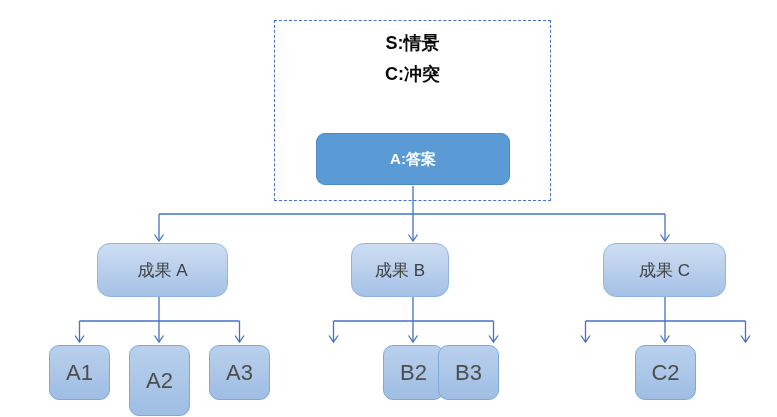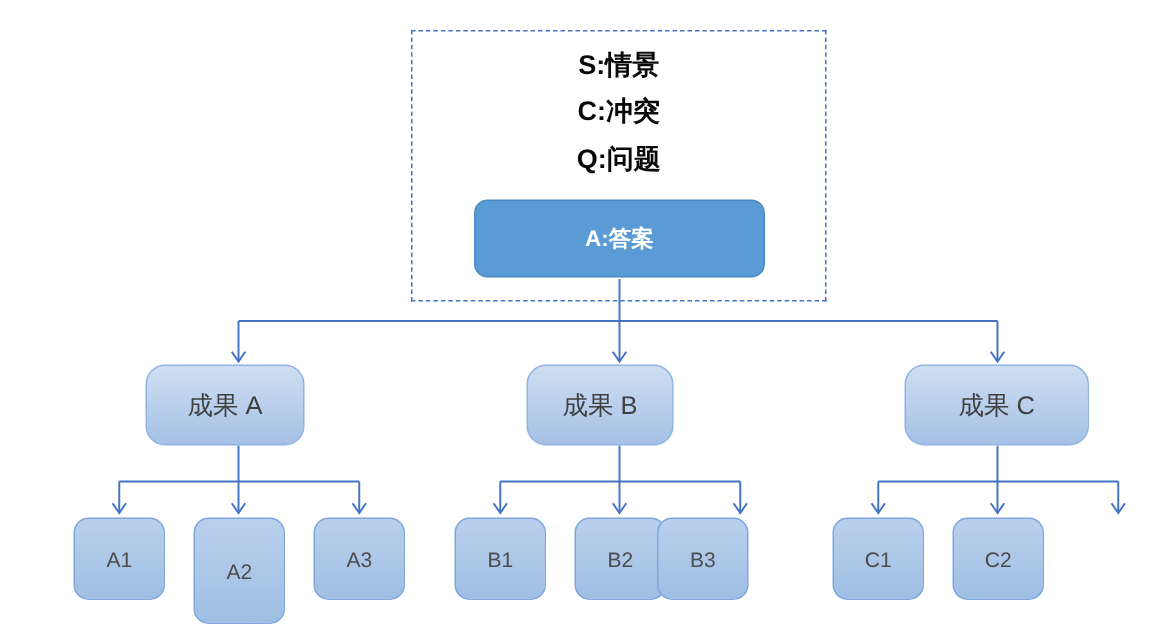--- a/index.html
+++ b/index.html
@@ -56,21 +56,21 @@
     border: 1px solid #8FB4E3;
     border-radius: 13px;
     color: #404040;
     font-size: 17px;
   }
   .leaf {
     background: linear-gradient(180deg, #BAD0ED 0%, #9EBEE3 100%);
     border: 1px solid #7EA7DC;
     border-radius: 10px;
     color: #4D4D4D;
-    font-size: 14px;
+    font-size: 22px;
   }
 </style>
 </head>
 <body>
 
 <div class="stage">
 
   <svg class="connectors" width="777" height="417" viewBox="0 0 777 417" aria-hidden="true">
 
     <path d="M385,186 V241 M131,214 H637 M131,214 V241 M637,214 V241"></path>
@@ -91,32 +91,29 @@
       M461,335.5 L465.5,342 L470,335.5
       M553,335.5 L557.5,342 L562,335.5
       M632.5,335.5 L637,342 L641.5,335.5
       M713,335.5 L717.5,342 L722,335.5"></path>
   </svg>
 
   <div class="box scqa-frame" style="left:246px; top:20px; width:277px; height:181px;"></div>
 
   <div class="scqa-line" style="top:32px;">S:情景</div>
   <div class="scqa-line" style="top:63px;">C:冲突</div>
-  <div class="scqa-line" style="top:95px;">Q:问题</div>
 
   <div class="box answer" style="left:288px; top:133px; width:194px; height:52px;">A:答案</div>
 
-  <div class="box result" style="left:69px;  top:243px; width:106px; height:54px;">成果 A</div>
+  <div class="box result" style="left:69px;  top:243px; width:131px; height:54px;">成果 A</div>
   <div class="box result" style="left:323px; top:243px; width:98px; height:54px;">成果 B</div>
   <div class="box result" style="left:575px; top:243px; width:123px; height:54px;">成果 C</div>
 
   <div class="box leaf" style="left:21px;  top:345px; width:61px; height:55px;">A1</div>
   <div class="box leaf" style="left:101px; top:345px; width:61px; height:71px;">A2</div>
   <div class="box leaf" style="left:181px; top:345px; width:61px; height:55px;">A3</div>
 
-  <div class="box leaf" style="left:275px; top:345px; width:61px; height:55px;">B1</div>
   <div class="box leaf" style="left:355px; top:345px; width:61px; height:55px;">B2</div>
   <div class="box leaf" style="left:410px; top:345px; width:61px; height:55px;">B3</div>
 
-  <div class="box leaf" style="left:527px; top:345px; width:61px; height:55px;">C1</div>
   <div class="box leaf" style="left:607px; top:345px; width:61px; height:55px;">C2</div>
 
 </div>
 
 </body></html>

